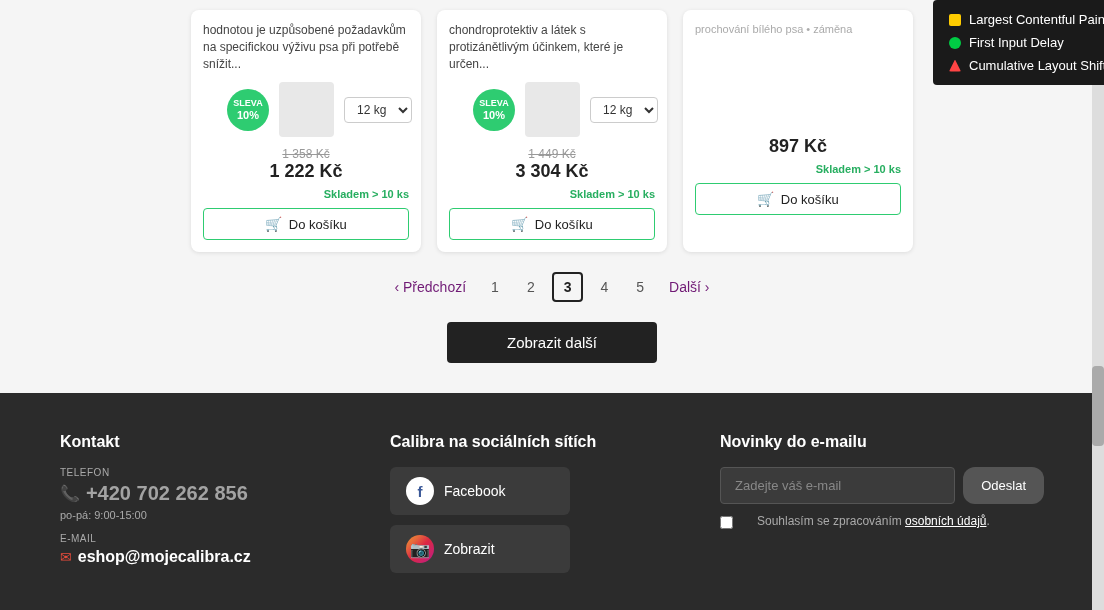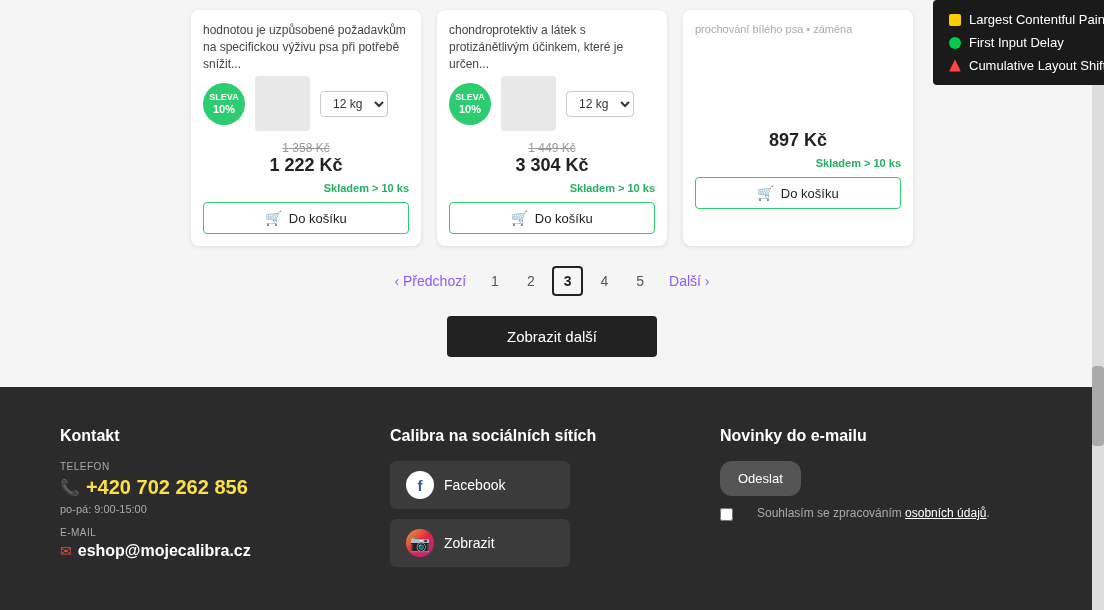--- a/index.html
+++ b/index.html
@@ -17,30 +17,31 @@
       box-shadow: 0 1px 4px rgba(0,0,0,0.1);
       padding: 12px;
       width: 230px;
       flex-shrink: 0;
       position: relative;
     }
 
     .product-text {
       font-size: 12px;
       color: #444;
-      margin-bottom: 4px;
+      margin-bottom: 10px;
       line-height: 1.4;
       min-height: 44px;
     }
 
     .product-controls {
       display: flex;
       align-items: center;
       gap: 10px;
       margin-bottom: 10px;
+      margin-left: 24px;
     }
 
     .sleva-badge {
       background: #2ecc71;
       color: white;
       border-radius: 50%;
       width: 42px;
       height: 42px;
       display: flex;
       flex-direction: column;
@@ -157,21 +158,21 @@
       display: flex;
       align-items: center;
       justify-content: center;
       gap: 6px;
       margin-bottom: 20px;
     }
 
     .page-nav {
       background: none;
       border: none;
-      color: #8b5cf6;
+      color: #701a75;
       font-size: 14px;
       cursor: pointer;
       padding: 6px 8px;
     }
 
     .page-num {
       background: none;
       border: 1px solid transparent;
       color: #555;
       font-size: 14px;
@@ -233,21 +234,21 @@
       gap: 6px;
       margin-bottom: 4px;
     }
 
     .phone-icon {
       color: #e74c3c;
       font-size: 16px;
     }
 
     .phone-number {
-      color: #fde047;
+      color: #a3a3a3;
       font-size: 20px;
       font-weight: bold;
     }
 
     .hours {
       font-size: 11px;
       color: #aaa;
       margin-bottom: 12px;
     }
 
@@ -510,20 +511,21 @@
     </button>
     <button class="social-btn">
       <div class="social-icon instagram" style="font-size:16px;">📷</div>
       <span>Zobrazit</span>
     </button>
   </div>
 
   <div class="newsletter-section">
     <div class="footer-section-title">Novinky do e-mailu</div>
     <div class="email-input-row">
+      <input type="email" class="email-input" placeholder="Zadejte váš e-mail" style="">
       <button class="send-btn">Odeslat</button>
     </div>
     <div class="gdpr-row">
       <input type="checkbox" class="gdpr-checkbox" style="">
       <span>
         <span>Souhlasím se zpracováním </span><a href="#" class="gdpr-link">osobních údajů</a><span>.</span>
       </span>
     </div>
   </div>
 

